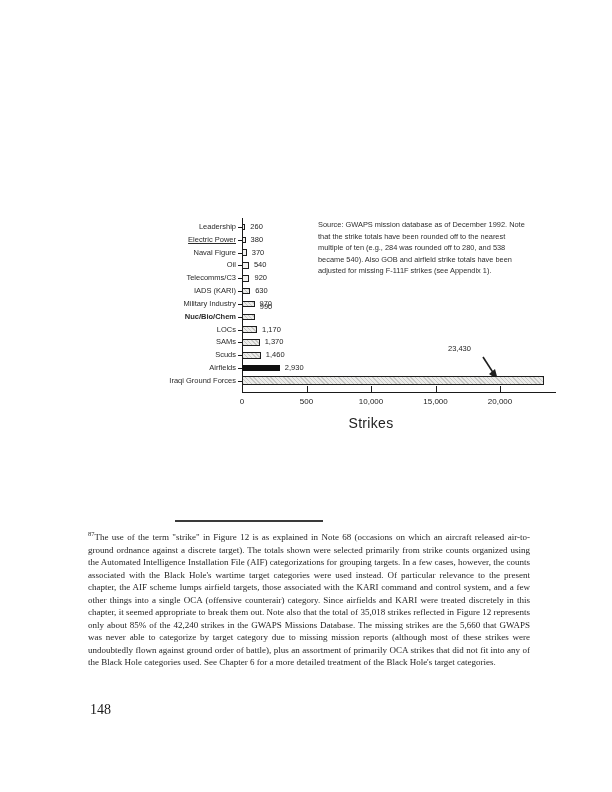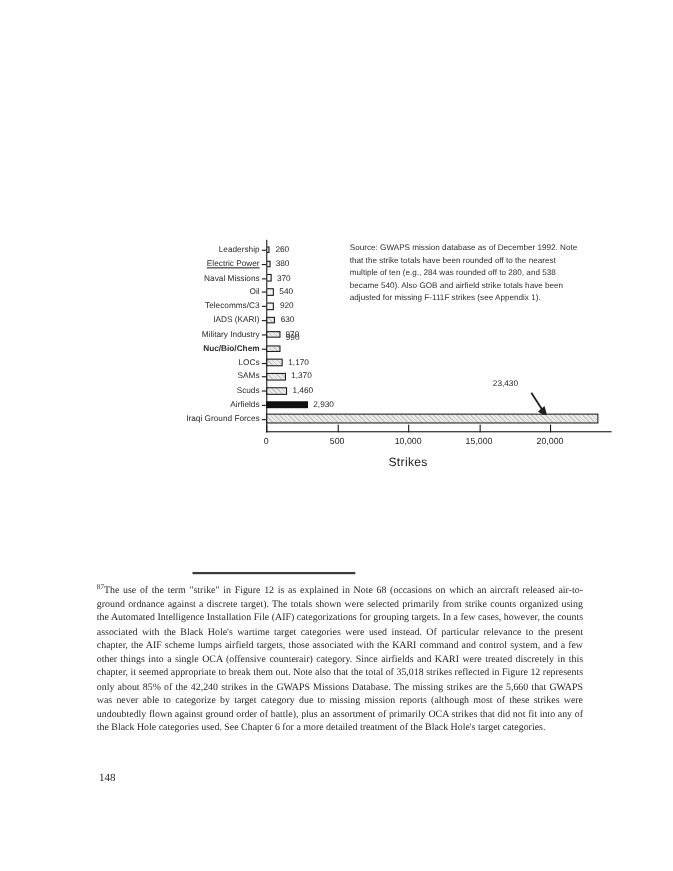--- a/index.html
+++ b/index.html
@@ -33,21 +33,21 @@
   .y-axis{position:absolute;left:152px;top:0;width:1px;height:175px;background:#1a1a1a;}
   .x-axis{position:absolute;left:152px;top:174px;width:314px;height:1px;background:#1a1a1a;}
   .ytick{position:absolute;width:4px;height:1px;background:#1a1a1a;left:148px;}
   .xtick{position:absolute;width:1px;height:7px;background:#1a1a1a;top:168px;}
   .xtick-label{
     position:absolute;top:179px;width:50px;margin-left:-25px;text-align:center;
     font-size:8px;color:#222;
   }
   .x-title{
     position:absolute;left:152px;top:197px;width:258px;text-align:center;
-    font-size:11px;letter-spacing:.3px;color:#222;
+    font-size:14px;letter-spacing:.3px;color:#222;
   }
   .annot{
     position:absolute;left:358px;top:126px;font-size:7.5px;color:#1e1e1e;white-space:nowrap;
   }
   .annot-svg{position:absolute;left:0;top:0;width:480px;height:216px;pointer-events:none;}
   .src-note{
     position:absolute;left:318px;top:219px;width:207px;
     font-family:"Liberation Sans",sans-serif;font-size:7.4px;line-height:11.6px;
     color:#2e2e2e;text-align:left;
   }
@@ -57,21 +57,21 @@
     font-size:10.8px;line-height:15.2px;text-align:justify;text-indent:38px;
     color:#1a1a1a;margin:0;
   }
   
   .fn-rule{position:absolute;left:175px;top:520px;width:148px;height:2px;background:#3a3a3a;}
   .footnote{
     position:absolute;left:88px;top:528px;width:442px;
     font-size:9px;line-height:12.5px;text-align:justify;color:#1f1f1f;margin:0;
   }
   .footnote sup{font-size:6.5px;}
-  .pageno{position:absolute;left:90px;top:702px;font-size:10px;color:#1a1a1a;}
+  .pageno{position:absolute;left:90px;top:702px;font-size:14px;color:#1a1a1a;}
 </style>
 </head>
 <body>
 
 <div class="page">
 
   <div class="fig-title">
   </div>
 
   <div class="chart" id="chart">
@@ -84,21 +84,21 @@
       <polygon points="408,162 399,156 405,151" fill="#1e1e1e"></polygon>
     </svg>
   <div class="cat-label" style="top: 4px;">Leadership</div>
       <div class="bar outline" style="left: 152px; top: 5.75px; width: 3.354px; height: 6.5px;"></div>
       <div class="val-label" style="left: 160.354px; top: 4px;">260</div>
       <div class="ytick" style="top: 8.985px;"></div>
       <div class="cat-label" style="top: 16.83px; text-decoration: underline;">Electric Power</div>
       <div class="bar outline" style="left: 152px; top: 18.58px; width: 3.612px; height: 6.5px;"></div>
       <div class="val-label" style="left: 160.612px; top: 16.83px;">380</div>
       <div class="ytick" style="top: 21.815px;"></div>
-      <div class="cat-label" style="top: 29.66px;">Naval Missions</div>
+      <div class="cat-label" style="top: 29.66px;">Naval Figure</div>
       <div class="bar outline" style="left: 152px; top: 31.41px; width: 4.773px; height: 6.5px;"></div>
       <div class="val-label" style="left: 161.773px; top: 29.66px;">370</div>
       <div class="ytick" style="top: 34.645px;"></div>
       <div class="cat-label" style="top: 42.49px;">Oil</div>
       <div class="bar outline" style="left: 152px; top: 44.24px; width: 6.966px; height: 6.5px;"></div>
       <div class="val-label" style="left: 163.966px; top: 42.49px;">540</div>
       <div class="ytick" style="top: 47.475px;"></div>
       <div class="cat-label" style="top: 55.32px;">Telecomms/C3</div>
       <div class="bar outline" style="left: 152px; top: 57.07px; width: 7.482px; height: 6.5px;"></div>
       <div class="val-label" style="left: 164.482px; top: 55.32px;">920</div>

